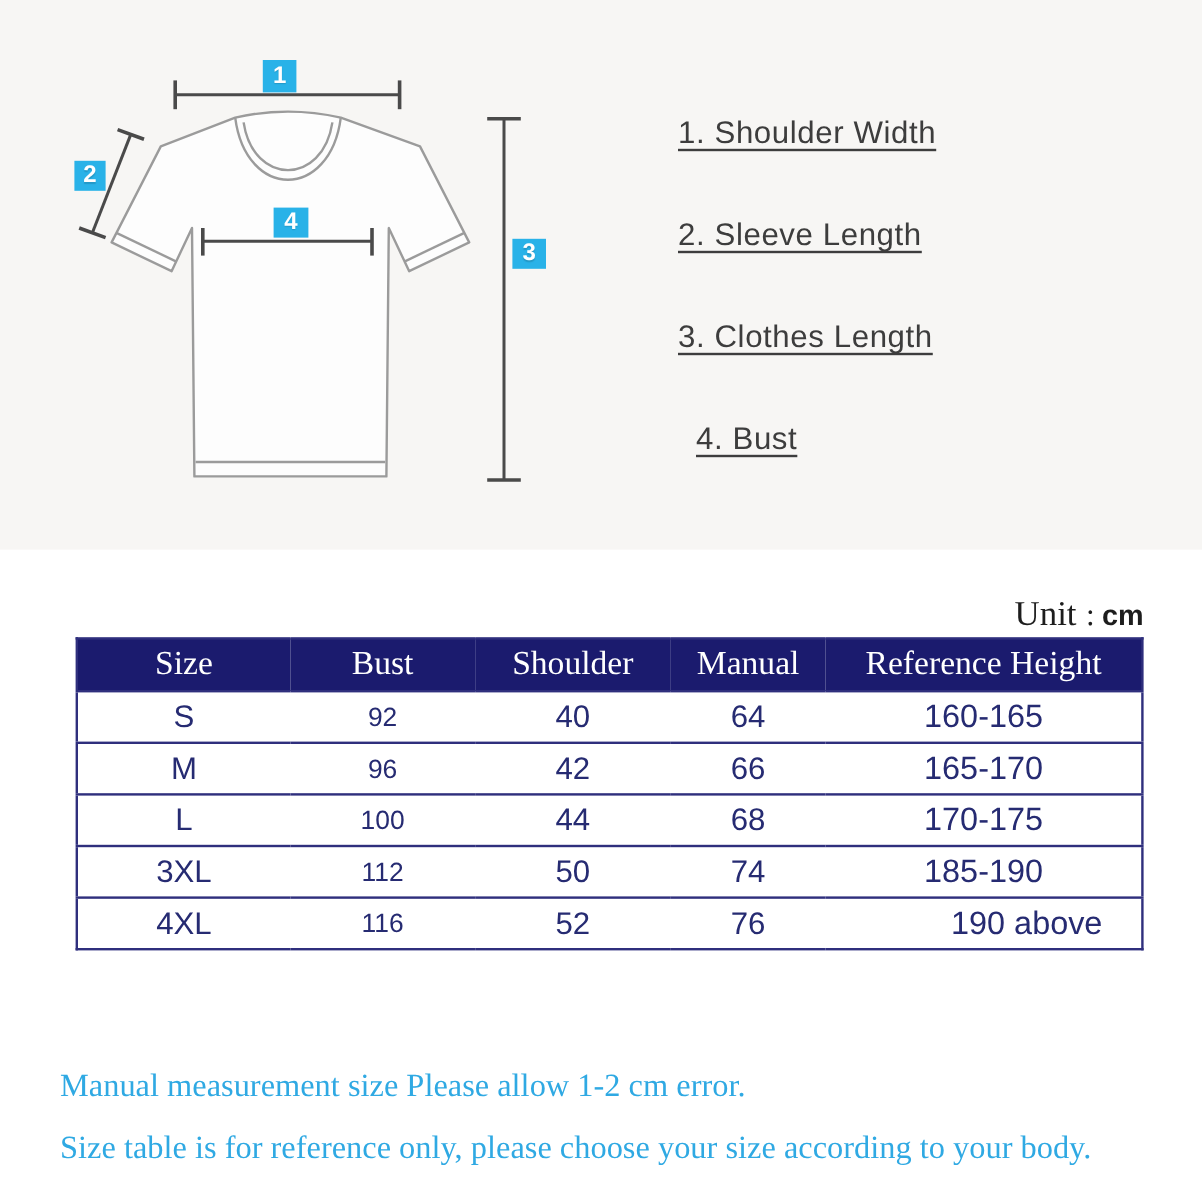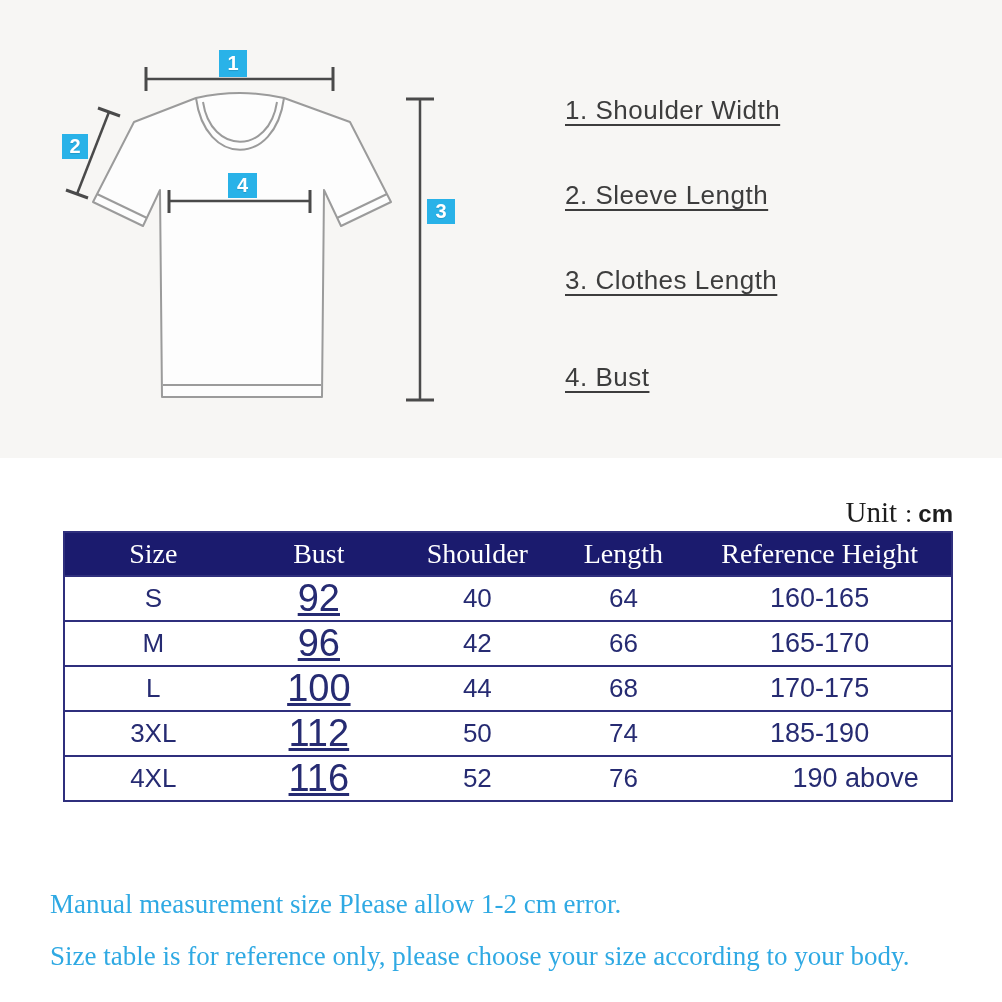--- a/index.html
+++ b/index.html
@@ -33,21 +33,21 @@
   .legend-item{
     position:absolute;left:0;white-space:nowrap;
     font-size:26px;color:#3d3d3d;letter-spacing:.5px;
     text-decoration:underline;
     text-decoration-thickness:2px;
     text-underline-offset:5px;
   }
   .legend-item:nth-child(1){top:95px;}
   .legend-item:nth-child(2){top:180px;}
   .legend-item:nth-child(3){top:265px;}
-  .legend-item:nth-child(4){top:362px;}
+  .legend-item:nth-child(4){top:350px;margin-left:15px;}
   
   .unit-label{
     position:absolute;top:496px;right:49px;
     white-space:nowrap;color:#1d1d1d;
   }
   .unit-word{font-family:"Liberation Serif",serif;font-size:29px;}
   .unit-sep{font-family:"Liberation Serif",serif;font-size:26px;padding:0 6px 0 8px;}
   .unit-value{font-family:"Liberation Sans",sans-serif;font-size:24px;font-weight:bold;}
   
   .size-table{
@@ -65,21 +65,21 @@
     font-family:"Liberation Serif",serif;font-weight:normal;
     font-size:28px;height:42px;text-align:center;vertical-align:middle;
     padding:0;
     margin-top:24px;
   }
   .size-table td{
     background:#ffffff;color:#262b72;
     font-size:26px;height:41px;text-align:center;vertical-align:middle;
     border-top:2px solid #2f2f7d;padding:0;
   }
-  .size-table td.bust{font-size:38px;text-decoration:underline;}
+  .size-table td.bust{font-size:22px;}
   .size-table td.ref{font-size:27px;}
   .size-table tr:last-child td.ref{padding-left:72px;}
   
   .note{
     position:absolute;left:50px;white-space:nowrap;
     font-family:"Liberation Serif",serif;
     font-size:27px;color:#2fa9e3;
   }
   .note-1{top:889px;}
   .note-2{top:941px;}
@@ -154,21 +154,21 @@
       <col class="c1">
       <col class="c2">
       <col class="c3">
       <col class="c4">
     </colgroup>
   <thead>
     <tr>
       <th>Size</th>
       <th>Bust</th>
       <th>Shoulder</th>
-      <th>Length</th>
+      <th>Manual</th>
       <th>Reference Height</th>
     </tr>
   </thead>
   <tbody>
     <tr>
       <td>S</td>
       <td class="bust">92</td>
       <td>40</td>
       <td>64</td>
       <td class="ref">160-165</td>

